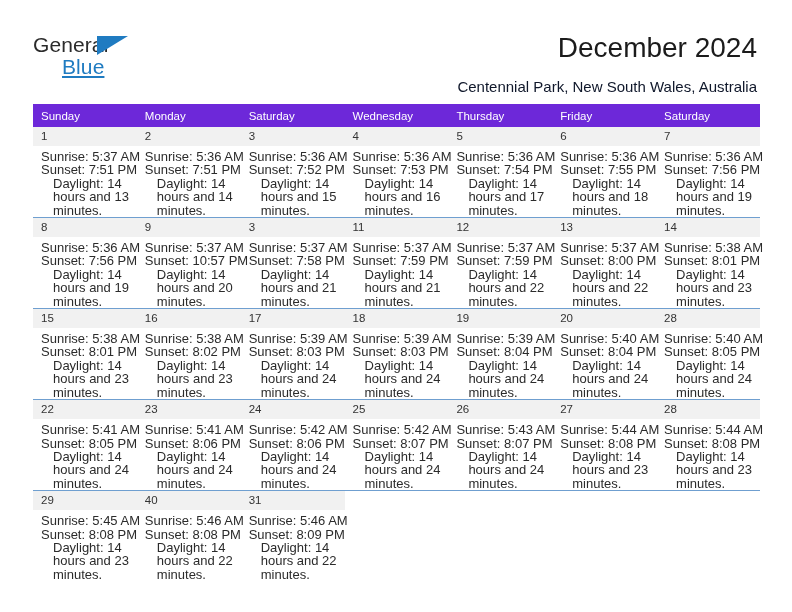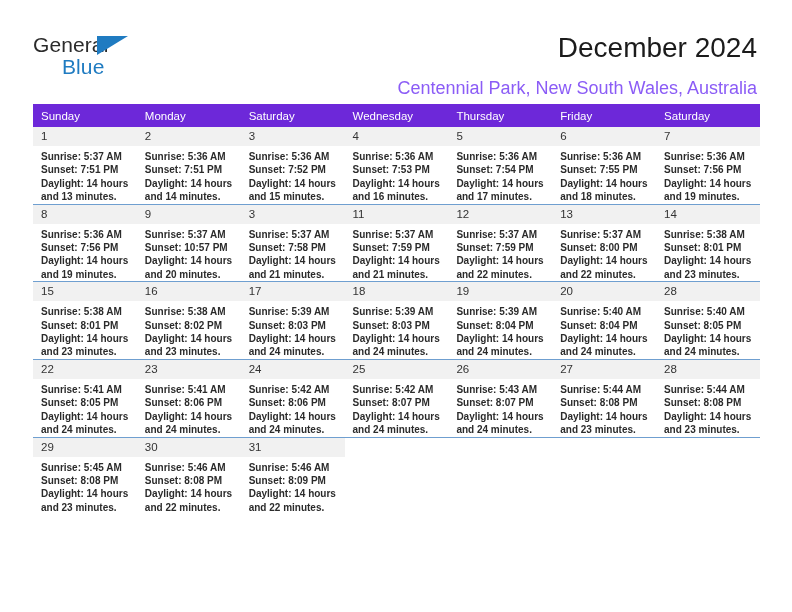--- a/index.html
+++ b/index.html
@@ -61,36 +61,37 @@
     border-bottom: 19px solid transparent;
   }
   .logo-blue {
     position: absolute;
     left: 29px;
     top: 22px;
     font-size: 21px;
     color: #1f7bc1;
     letter-spacing: 0.1px;
     font-family: "Liberation Sans", sans-serif;
+    text-decoration: underline;
   }
   .title {
     position: absolute;
     right: 35px;
     top: 32px;
     font-size: 28px;
     color: #1b1b1b;
     white-space: nowrap;
     font-weight: normal;
   }
   .subtitle {
     position: absolute;
     right: 35px;
     top: 78px;
-    font-size: 18px;
-    color: #8b5cf6;
+    font-size: 15px;
+    color: #0f172a;
     text-align: right;
     white-space: nowrap;
   }
 
   
   .calendar {
     position: absolute;
     left: 33px;
     top: 104px;
     width: 727px;
@@ -124,27 +125,26 @@
     color: #333333;
     padding: 3px 0 3px 8px;
     height: 13px;
     line-height: 13px;
   }
   .daynum.empty {
     background: #ffffff;
   }
   .details {
     padding: 4px 6px 0 8px;
-    font-size: 10px;
+    font-size: 13px;
     line-height: 13.4px;
     color: #2b2b2b;
-    font-weight: bold;
   }
   .details div { white-space: nowrap; }
-  .details .wrap { white-space: normal; }
+  .details .wrap { white-space: normal; margin-left: 12px; }
 </style>
 </head>
 <body>
 
 <div class="page">
 
   <div class="top">
 
     <div class="logo">
       <div class="logo-row1">
@@ -406,21 +406,21 @@
         <tr class="weekrow">
           <td>
             <div class="daynum">29</div>
             <div class="details">
               <div>Sunrise: 5:45 AM</div>
               <div>Sunset: 8:08 PM</div>
               <div class="wrap">Daylight: 14 hours and 23 minutes.</div>
             </div>
           </td>
           <td>
-            <div class="daynum">30</div>
+            <div class="daynum">40</div>
             <div class="details">
               <div>Sunrise: 5:46 AM</div>
               <div>Sunset: 8:08 PM</div>
               <div class="wrap">Daylight: 14 hours and 22 minutes.</div>
             </div>
           </td>
           <td>
             <div class="daynum">31</div>
             <div class="details">
               <div>Sunrise: 5:46 AM</div>

